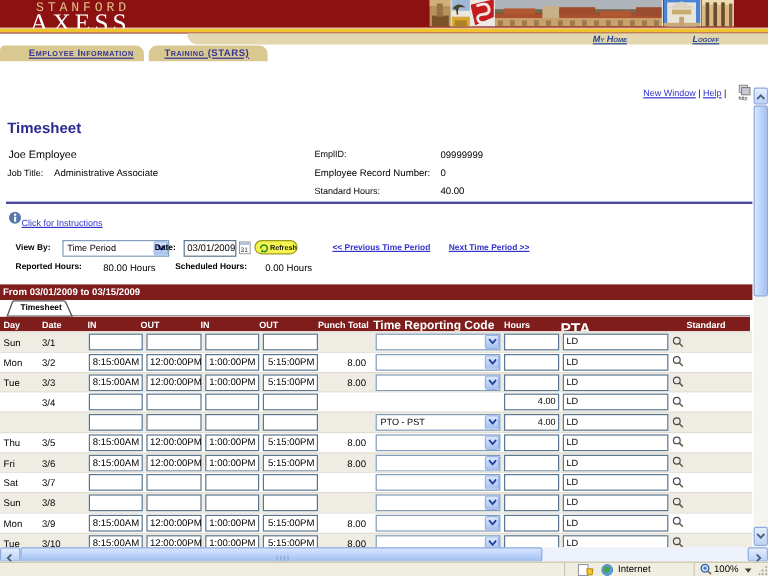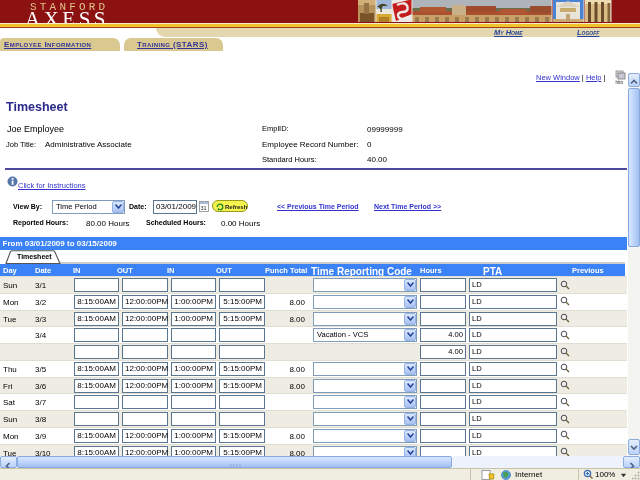--- a/index.html
+++ b/index.html
@@ -1,21 +1,21 @@
 <!DOCTYPE html>
 <html><head><meta charset="utf-8"><style>
 *{margin:0;padding:0;box-sizing:border-box}
 html,body{width:640px;height:480px;overflow:hidden}
 body{font-family:"Liberation Sans",sans-serif;background:#fff;position:relative}
 .abs{position:absolute}
 .tab{background:#d9c88f;border-radius:7px 7px 0 0;position:absolute;height:13px}
 .tabtxt{font-size:8px;font-weight:bold;color:#333399;text-decoration:underline;font-variant:small-caps;letter-spacing:.4px}
 .lnk{color:#3333cc;text-decoration:underline}
 .b{font-weight:bold}
-.navy{background:#3b82f6;color:#fff;font-weight:bold;font-size:8px}
+.navy{background:#7f1d1d;color:#fff;font-weight:bold;font-size:8px}
 .tin{height:14px;background:#fff;border:1px solid #5b7690;font-size:8px;color:#000;line-height:12px;padding:0 2px}
 .sel{height:14px;background:#fff;border:1px solid #7f9db9;font-size:7.6px;line-height:12px}
 .tin2{height:14px;background:#fff;border:1px solid #5b7690;font-size:7.6px;color:#000;line-height:12px;padding:0 2px}
 .selt{position:absolute;left:3px;top:0;color:#000}
 .selbtn{position:absolute;right:0;top:0;width:12px;height:12px;background:linear-gradient(#dce8fb,#c2d6f8 45%,#a8c0ee);border:1px solid #94b3e8;border-radius:2px;text-align:center;line-height:9px}
 .hdr{position:absolute;color:#fff;font-weight:bold;font-size:7.5px}
 .rowtxt{font-size:8px;color:#000}
 .f7{font-size:7px}.f75{font-size:7.5px}.f8{font-size:8px}.f9{font-size:9px}
 .lbl{font-size:7px;font-weight:bold;color:#000}
 </style></head><body>
@@ -79,21 +79,21 @@
     <rect x="258.5" y="0" width="1" height="22" fill="#e8e4dc"></rect>
   </svg>
 <div class="abs" style="left:0;top:23px;width:640px;height:1px;background:#f8ecc8"></div>
 <div class="abs" style="left:0;top:24px;width:640px;height:3px;background:#f0c22c"></div>
 <div class="abs" style="left:0;top:27px;width:640px;height:1px;background:#a04020"></div>
 <div class="abs" style="left:156px;top:28px;width:484px;height:9px;background:#e2d7ae;border-bottom-left-radius:9px"></div>
 <div class="abs" style="left:494px;top:28px;font-size:7.5px;font-weight:bold;font-style:italic;font-variant:small-caps;text-decoration:underline;color:#26439a">My Home</div>
 <div class="abs" style="left:577px;top:28px;font-size:7.5px;font-weight:bold;font-style:italic;font-variant:small-caps;text-decoration:underline;color:#26439a">Logoff</div>
 <div class="tab" style="left:0;top:38px;width:120px;border-top-left-radius:4px"></div>
 <div class="tab" style="left:124px;top:38px;width:99px"></div>
-<div class="abs tabtxt" style="left:4px;top:40px">Employee Information</div>
+<div class="abs tabtxt" style="left:24px;top:40px">Employee Information</div>
 <div class="abs tabtxt" style="left:137px;top:40px">Training (STARS)</div>
 <div class="abs f75" style="left:536px;top:73px;color:#000"><span class="lnk">New Window</span> | <span class="lnk">Help</span> | </div>
 <svg class="abs" style="left:614px;top:70px" width="13" height="14" viewBox="0 0 13 14">
     <rect x="2" y="1" width="7" height="6" fill="#d8d8e0" stroke="#888" stroke-width="0.8"></rect>
     <rect x="4" y="3" width="7" height="6" fill="#c8c8d4" stroke="#777" stroke-width="0.8"></rect>
     <text x="1.5" y="13.5" font-size="4.5" fill="#222" font-family="Liberation Sans">http</text>
   </svg>
 <div class="abs b" style="left:6px;top:100px;font-size:12.5px;color:#2a2a8c">Timesheet</div>
 <div class="abs f9" style="left:7px;top:124px;color:#000">Joe Employee</div>
 <div class="abs f75" style="left:6px;top:140px;color:#000">Job Title:</div>
@@ -105,21 +105,21 @@
 <div class="abs f8" style="left:367px;top:140px;color:#000">0</div>
 <div class="abs f8" style="left:367px;top:155px;color:#000">40.00</div>
 <div class="abs" style="left:5px;top:168px;width:622px;height:2px;background:#4c4a9e"></div>
 <svg class="abs" style="left:7px;top:176px" width="11" height="11" viewBox="0 0 11 11">
     <circle cx="5.5" cy="5.5" r="5" fill="#5577aa"></circle>
     <rect x="4.7" y="2" width="1.8" height="1.8" fill="#fff"></rect>
     <rect x="4.7" y="4.6" width="1.8" height="4.2" fill="#fff"></rect>
   </svg>
 <div class="abs f75 lnk" style="left:18px;top:181px">Click for Instructions</div>
 <div class="abs lbl" style="left:13px;top:203px">View By:</div>
-<div class="sel abs" style="left:52px;top:199.5px;width:73px">
+<div class="sel abs" style="left:52px;top:199.5px;width:89px">
     <span class="selt">Time Period</span>
     <span class="selbtn"><svg width="7" height="5" viewBox="0 0 7 5">
         <path d="M0.5 0.5 L3.5 4 L6.5 0.5" fill="none" stroke="#21409a" stroke-width="1.5"></path>
       </svg></span>
   </div>
 <div class="abs lbl" style="left:129px;top:203px">Date:</div>
 <div class="tin abs" style="left:153px;top:199.5px;width:44px;text-align:left"><span>03/01/2009</span></div>
 <svg class="abs" style="left:199px;top:201px" width="10" height="11" viewBox="0 0 10 11">
     <rect x="0.5" y="0.5" width="9" height="10" fill="#fff" stroke="#8a8a8a" stroke-width="0.8"></rect>
     <rect x="1" y="1" width="8" height="2" fill="#aabbd8"></rect>
@@ -147,22 +147,22 @@
 <div class="abs navy" style="left:0;top:264px;width:625px;height:12px"></div>
 <div class="hdr" style="left:3px;top:266px;font-size:7.5px">Day</div>
 <div class="hdr" style="left:35px;top:266px;font-size:7.5px">Date</div>
 <div class="hdr" style="left:73px;top:266px;font-size:7.5px">IN</div>
 <div class="hdr" style="left:117px;top:266px;font-size:7.5px">OUT</div>
 <div class="hdr" style="left:167px;top:266px;font-size:7.5px">IN</div>
 <div class="hdr" style="left:216px;top:266px;font-size:7.5px">OUT</div>
 <div class="hdr" style="left:265px;top:266px;font-size:7.5px">Punch Total</div>
 <div class="hdr" style="left:311px;top:266px;font-size:10px">Time Reporting Code</div>
 <div class="hdr" style="left:420px;top:266px;font-size:7.5px">Hours</div>
-<div class="hdr" style="left:483px;top:266px;font-size:10px">PTA</div>
-<div class="hdr" style="left:572px;top:266px;font-size:7.5px">Previous</div>
+<div class="hdr" style="left:467px;top:266px;font-size:13px">PTA</div>
+<div class="hdr" style="left:572px;top:266px;font-size:7.5px">Standard</div>
 <div class="abs" style="left:0;top:276px;width:627px;height:182px;overflow:hidden">
     <div class="abs" style="left:0;top:0.00px;width:627px;height:16.75px;background:#efece3;border-top:1px solid #e0ddd2">
       <span class="abs rowtxt" style="left:3px;top:4px">Sun</span>
       <span class="abs rowtxt" style="left:35px;top:4px">3/1</span>
       <div class="tin abs" style="left:74px;top:1px;width:45px;text-align:right"></div>
       <div class="tin abs" style="left:122px;top:1px;width:46px;text-align:right"></div>
       <div class="tin abs" style="left:171px;top:1px;width:45px;text-align:right"></div>
       <div class="tin abs" style="left:219px;top:1px;width:46px;text-align:right"></div>
       <div class="sel abs" style="left:313px;top:1px;width:104px">
         <span class="selbtn"><svg width="7" height="5" viewBox="0 0 7 5">
@@ -216,38 +216,38 @@
         <line x1="6.1" y1="6.1" x2="9" y2="9" stroke="#6a5a30" stroke-width="1.3"></line>
       </svg>
     </div>
     <div class="abs" style="left:0;top:50.25px;width:627px;height:16.75px;background:#ffffff;border-top:1px solid #e0ddd2">
       <span class="abs rowtxt" style="left:3px;top:20px">Wed</span>
       <span class="abs rowtxt" style="left:35px;top:4px">3/4</span>
       <div class="tin abs" style="left:74px;top:1px;width:45px;text-align:right"></div>
       <div class="tin abs" style="left:122px;top:1px;width:46px;text-align:right"></div>
       <div class="tin abs" style="left:171px;top:1px;width:45px;text-align:right"></div>
       <div class="tin abs" style="left:219px;top:1px;width:46px;text-align:right"></div>
-      <div class="sel abs" style="left:313px;top:1px;width:104px">
-        <span class="selt">Vacation - VCS</span>
-        <span class="selbtn"><svg width="7" height="5" viewBox="0 0 7 5">
-            <path d="M0.5 0.5 L3.5 4 L6.5 0.5" fill="none" stroke="#21409a" stroke-width="1.5"></path>
-          </svg></span>
-      </div>
       <div class="tin2 abs" style="left:420px;top:1px;width:46px;text-align:right"><span>4.00</span></div>
       <div class="tin2 abs" style="left:469px;top:1px;width:88px;text-align:left"><span>LD</span></div>
       <svg class="abs" style="left:560px;top:2.5px" width="11" height="11" viewBox="0 0 11 11">
         <circle cx="4" cy="4" r="2.8" fill="none" stroke="#4a4a55" stroke-width="1"></circle>
         <line x1="6.1" y1="6.1" x2="9" y2="9" stroke="#6a5a30" stroke-width="1.3"></line>
       </svg>
     </div>
     <div class="abs" style="left:0;top:67.00px;width:627px;height:16.75px;background:#efece3;border-top:1px solid #e0ddd2">
       <div class="tin abs" style="left:74px;top:1px;width:45px;text-align:right"></div>
       <div class="tin abs" style="left:122px;top:1px;width:46px;text-align:right"></div>
       <div class="tin abs" style="left:171px;top:1px;width:45px;text-align:right"></div>
       <div class="tin abs" style="left:219px;top:1px;width:46px;text-align:right"></div>
+      <div class="sel abs" style="left:313px;top:1px;width:104px">
+        <span class="selt">PTO - PST</span>
+        <span class="selbtn"><svg width="7" height="5" viewBox="0 0 7 5">
+            <path d="M0.5 0.5 L3.5 4 L6.5 0.5" fill="none" stroke="#21409a" stroke-width="1.5"></path>
+          </svg></span>
+      </div>
       <div class="tin2 abs" style="left:420px;top:1px;width:46px;text-align:right"><span>4.00</span></div>
       <div class="tin2 abs" style="left:469px;top:1px;width:88px;text-align:left"><span>LD</span></div>
       <svg class="abs" style="left:560px;top:2.5px" width="11" height="11" viewBox="0 0 11 11">
         <circle cx="4" cy="4" r="2.8" fill="none" stroke="#4a4a55" stroke-width="1"></circle>
         <line x1="6.1" y1="6.1" x2="9" y2="9" stroke="#6a5a30" stroke-width="1.3"></line>
       </svg>
     </div>
     <div class="abs" style="left:0;top:83.75px;width:627px;height:16.75px;background:#ffffff;border-top:1px solid #e0ddd2">
       <span class="abs rowtxt" style="left:3px;top:4px">Thu</span>
       <span class="abs rowtxt" style="left:35px;top:4px">3/5</span>

